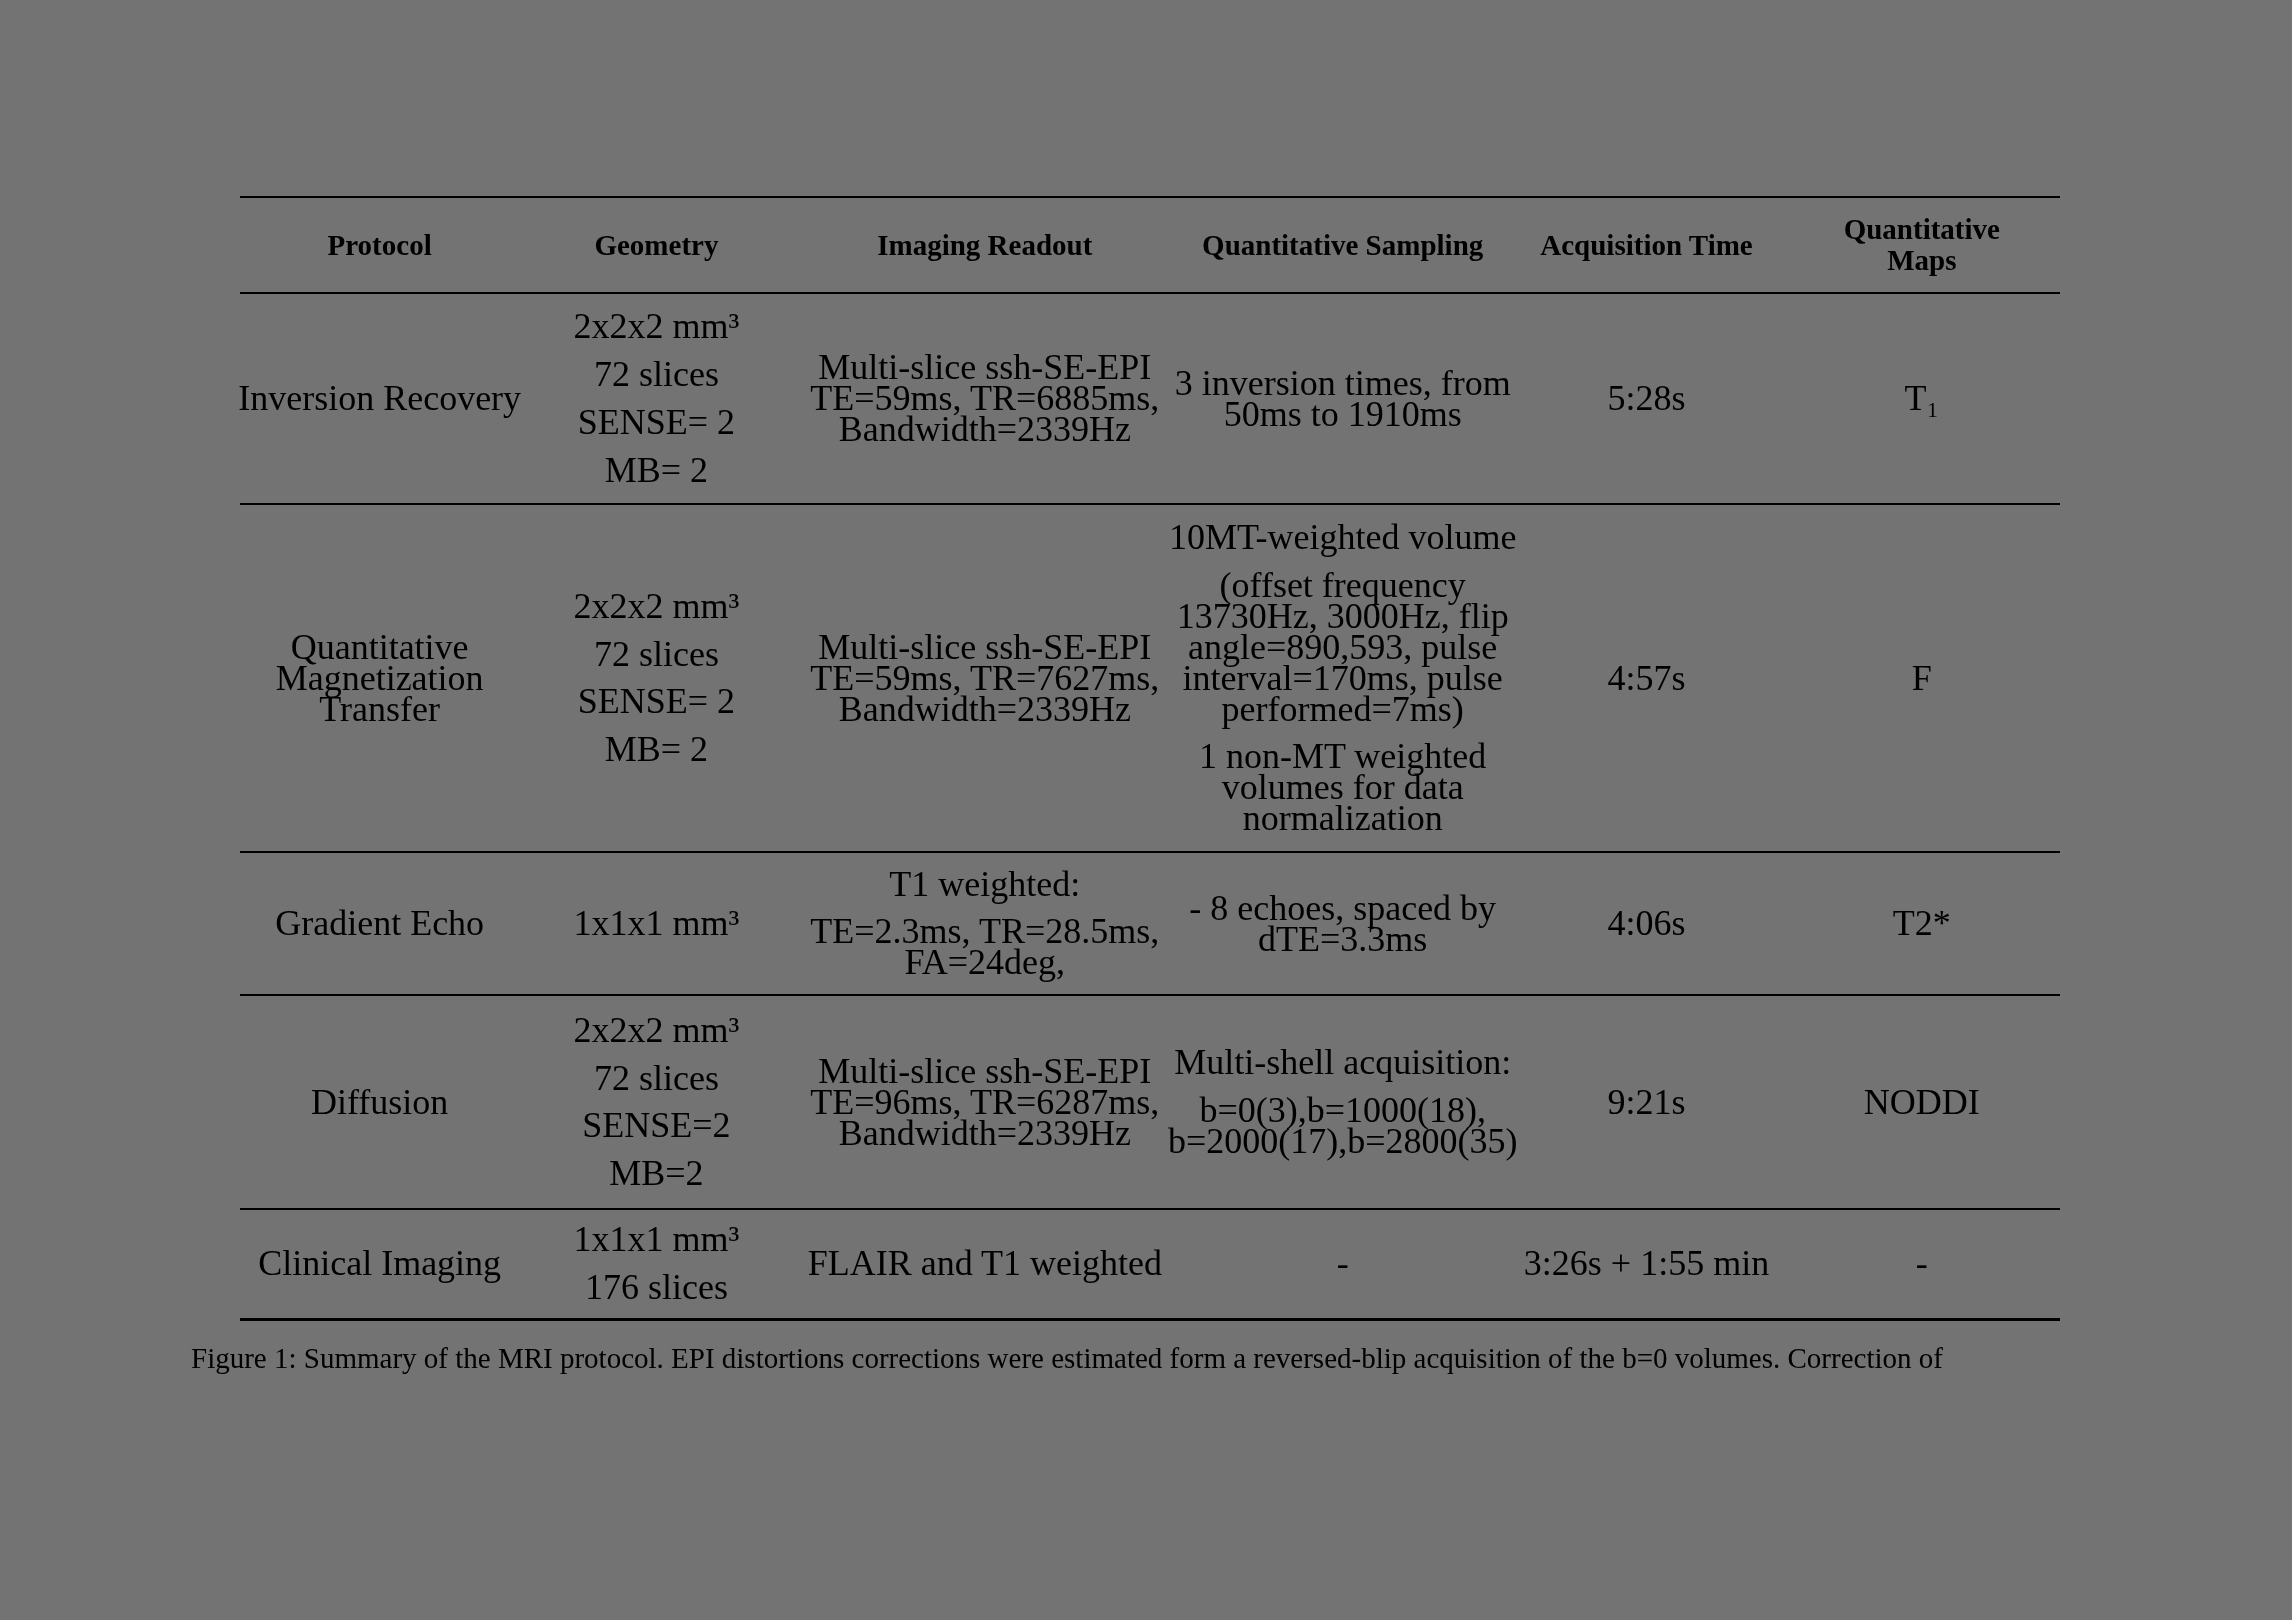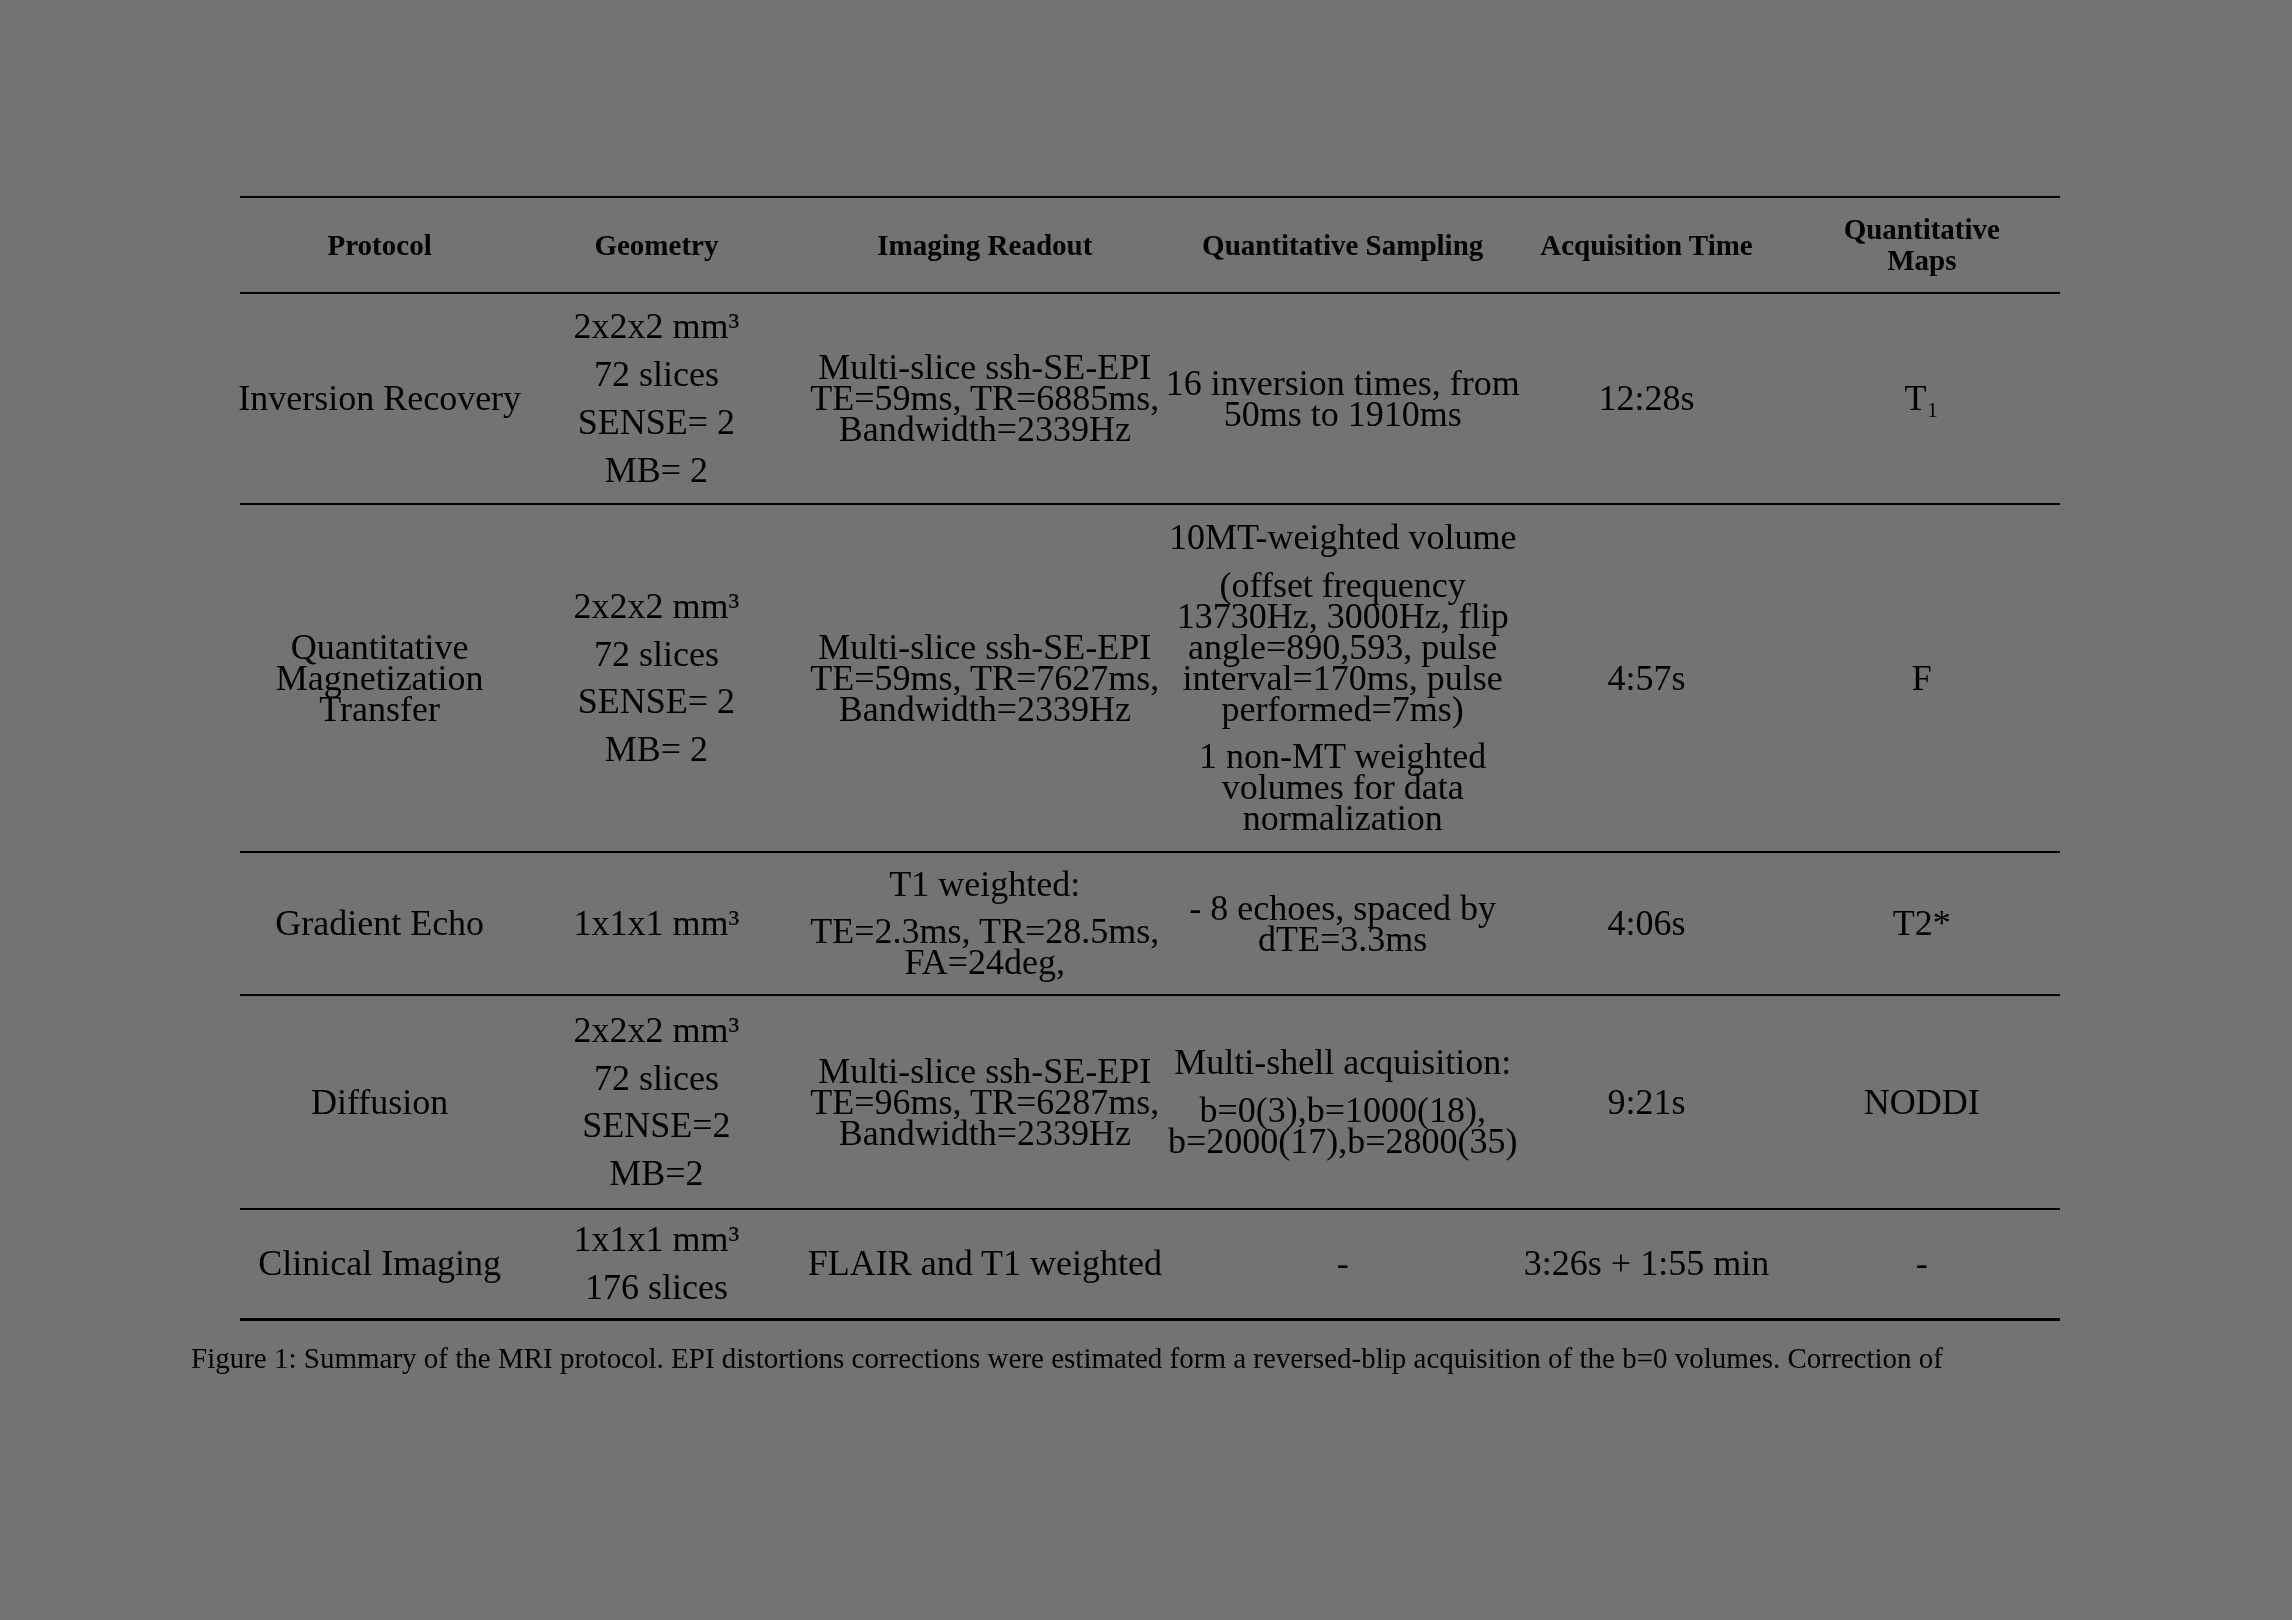--- a/index.html
+++ b/index.html
@@ -150,29 +150,29 @@
                 <div class="para">
                   <div class="line">Multi-slice ssh-SE-EPI</div>
                   <div class="line">TE=59ms, TR=6885ms,</div>
                   <div class="line">Bandwidth=2339Hz</div>
                 </div>
               </div>
             </td>
             <td>
               <div class="cell-inner">
                 <div class="para">
-                  <div class="line">16 inversion times, from</div>
+                  <div class="line">3 inversion times, from</div>
                   <div class="line">50ms to 1910ms</div>
                 </div>
               </div>
             </td>
             <td>
               <div class="cell-inner">
                 <div class="para">
-                  <div class="line">12:28s</div>
+                  <div class="line">5:28s</div>
                 </div>
               </div>
             </td>
             <td>
               <div class="cell-inner">
                 <div class="para">
                   <div class="line">T₁</div>
                 </div>
               </div>
             </td>

